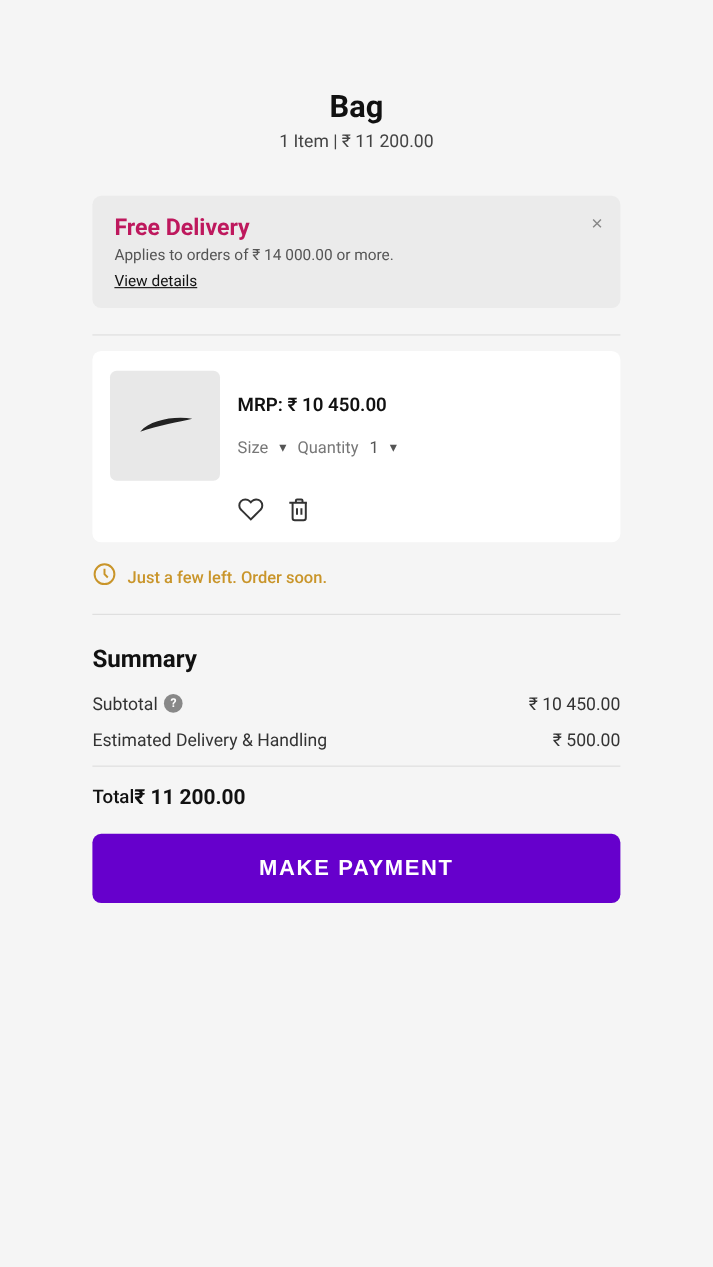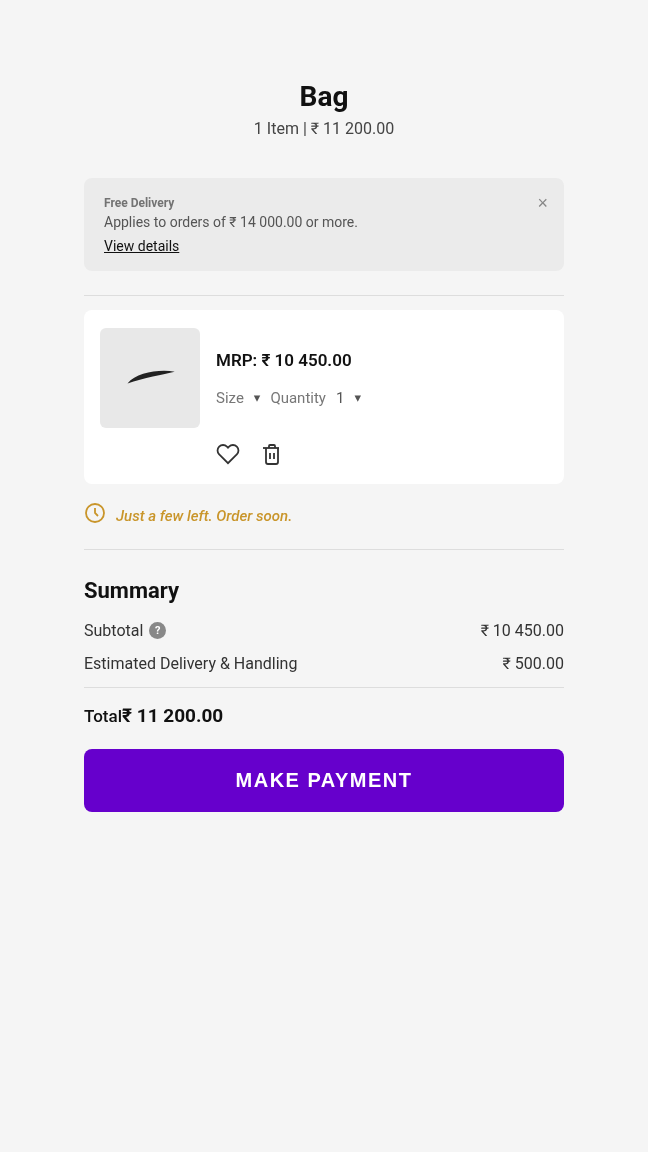--- a/index.html
+++ b/index.html
@@ -37,23 +37,23 @@
     }
     .delivery-banner {
       width: 480px;
       background: #ebebeb;
       border-radius: 8px;
       padding: 18px 20px 16px 20px;
       margin: 20px 0 10px 0;
       position: relative;
     }
     .delivery-banner-title {
-      font-size: 12px;
-      font-weight: 700;
-      color: #737373;
+      font-size: 21px;
+      font-weight: 700;
+      color: #be185d;
       margin-bottom: 4px;
     }
     .delivery-banner-desc {
       font-size: 14px;
       color: #555;
     }
     .delivery-banner-close {
       position: absolute;
       top: 16px;
       right: 16px;
@@ -157,21 +157,20 @@
       display: flex;
       align-items: center;
       justify-content: center;
     }
     .urgency-row {
       width: 480px;
       display: flex;
       align-items: center;
       gap: 10px;
       margin: 18px 0 6px 0;
-      font-style: italic;
     }
     .urgency-icon {
       font-size: 20px;
       color: #c9952a;
     }
     .urgency-text {
       font-size: 15px;
       color: #c9952a;
       font-weight: 500;
     }

